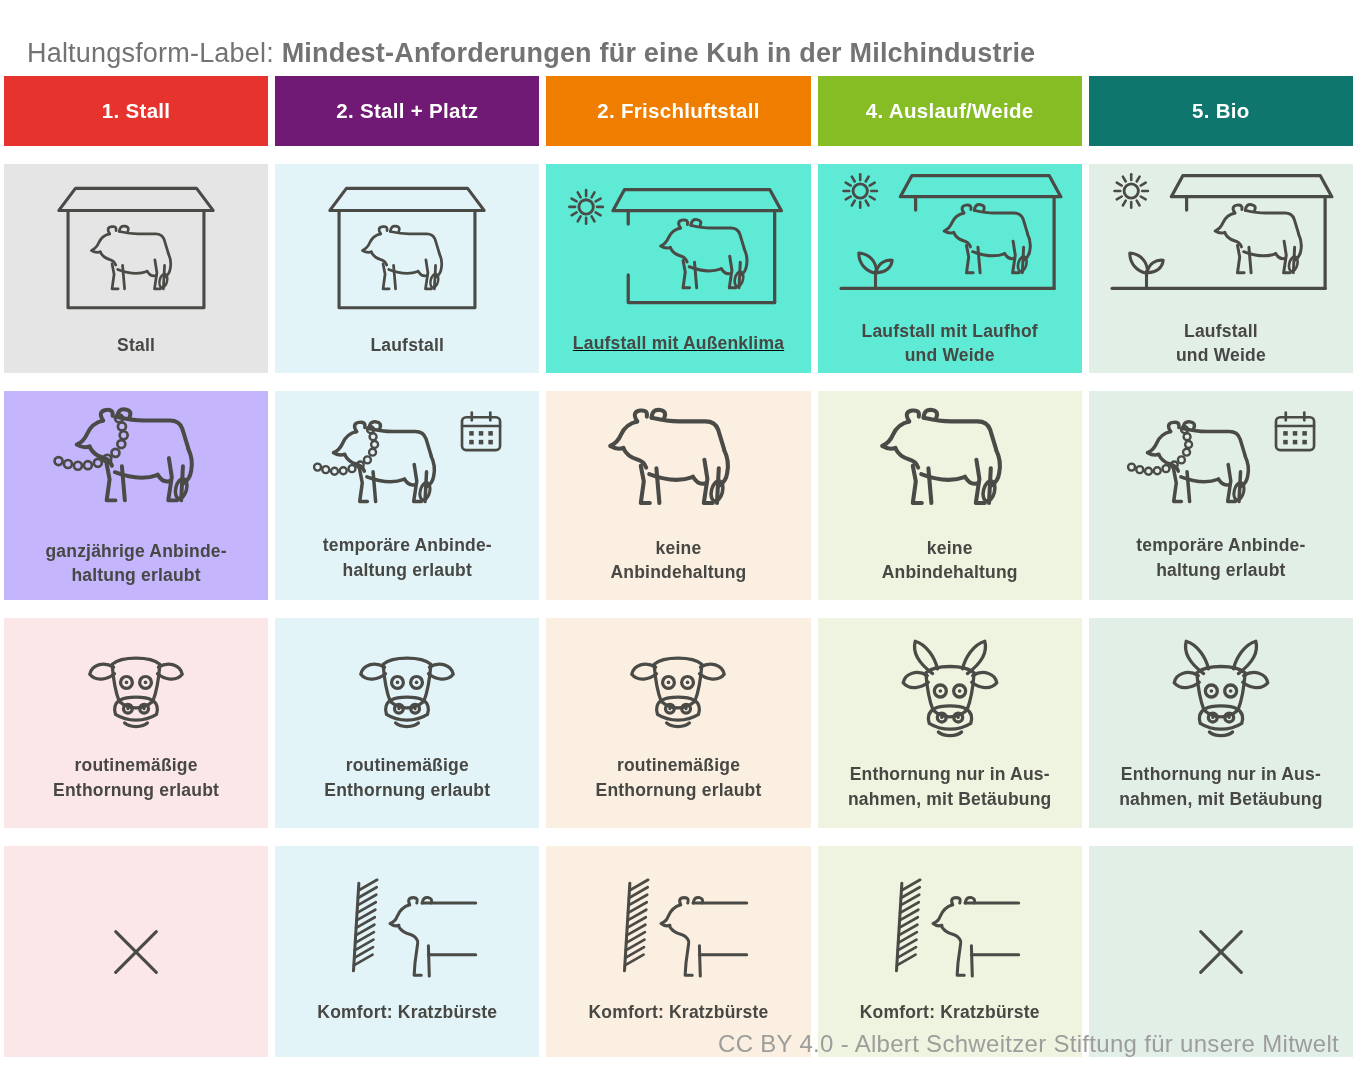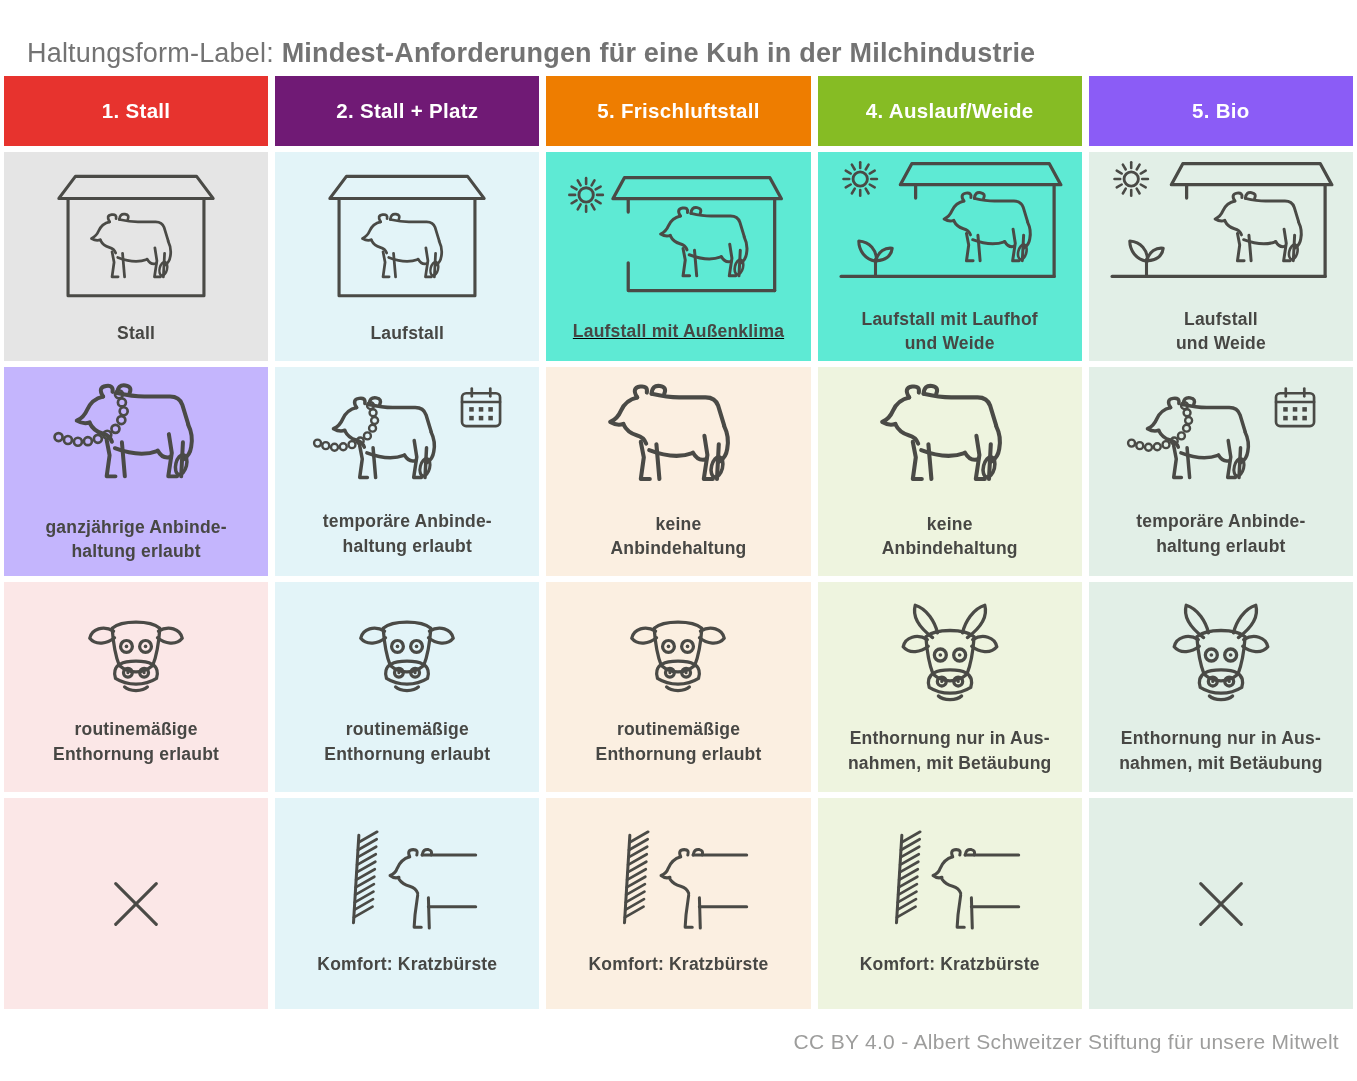--- a/index.html
+++ b/index.html
@@ -1,36 +1,36 @@
 <!DOCTYPE html>
 <html lang="de"><head>
 <meta charset="utf-8">
 <style>
   html,body{margin:0;padding:0;background:#ffffff;}
   body{width:1357px;height:1081px;font-family:"Liberation Sans",sans-serif;position:relative;overflow:hidden;}
   .page{position:absolute;inset:0;}
   .title{position:absolute;left:27px;top:20px;font-size:27px;color:#737373;font-weight:400;letter-spacing:.2px;white-space:nowrap;}
   .title strong{font-weight:700;}
   .grid{position:absolute;left:4px;top:76px;width:1349px;display:grid;grid-template-columns:repeat(5,1fr);column-gap:7px;}
-  .column{display:grid;grid-template-rows:70px 209px 209px 210px 211px;row-gap:6px;}
+  .column{display:grid;grid-template-rows:70px 209px 209px 210px 211px;row-gap:18px;}
   .col-header{display:flex;align-items:center;justify-content:center;color:#ffffff;font-weight:700;font-size:20.5px;letter-spacing:.3px;}
   .cell{display:flex;flex-direction:column;align-items:center;justify-content:center;gap:15px;padding:6px 8px;box-sizing:border-box;}
   .cell-label{font-weight:700;font-size:17.5px;line-height:1.38;color:#474744;text-align:center;white-space:pre-line;letter-spacing:.2px;}
   .icon{display:block;}
   .icon-barn-closed{width:202px;height:138px;}
   .icon-barn-open-sun{width:230px;height:134px;}
   .icon-barn-meadow{width:230px;height:134px;}
   .icon-cow-tied{width:176px;height:120px;}
   .icon-cow-tied-calendar{width:198px;height:109px;}
   .icon-cow-plain{width:156px;height:114px;}
   .icon-cow-head-hornless{width:124px;height:94px;}
   .icon-cow-head-horned{width:126px;height:112px;}
   .icon-brush-cow{width:152px;height:107px;}
   .icon-x-mark{width:58px;height:58px;}
-  .footer{position:absolute;right:18px;top:1030px;font-size:21px;color:#9d9d9c;letter-spacing:.3px;}
+  .footer{position:absolute;right:18px;top:1030px;font-size:24px;color:#9d9d9c;letter-spacing:.3px;}
   .defs-svg{position:absolute;width:0;height:0;overflow:hidden;}
 </style>
 </head>
 <body>
 
 <svg class="defs-svg" aria-hidden="true">
   <defs>
 
     <g id="g-cow-side" fill="none" stroke="#4a4a46" stroke-width="3.4" stroke-linecap="round" stroke-linejoin="round">
       <path d="M31 12 q-5 -8 2.5 -9 q6.5 -1 5.5 5"></path>
@@ -264,21 +264,21 @@
 Enthornung erlaubt</div>
         </div>
         <div class="cell row-4" style="background: rgb(227, 244, 248);">
           <svg class="icon icon-brush-cow">
             <use href="#sym-brush-cow" xlink:href="#sym-brush-cow"></use>
           </svg>
           <div class="cell-label">Komfort: Kratzbürste</div>
         </div>
       </div>
       <div class="column">
-        <div class="col-header" style="background: rgb(238, 125, 0);">5. Frischluftstall</div>
+        <div class="col-header" style="background: rgb(238, 125, 0);">2. Frischluftstall</div>
         <div class="cell row-1" style="background: #5eead4; text-decoration: underline;">
           <svg class="icon icon-barn-open-sun">
             <use href="#sym-barn-open-sun" xlink:href="#sym-barn-open-sun"></use>
           </svg>
           <div class="cell-label">Laufstall mit Außenklima</div>
         </div>
         <div class="cell row-2" style="background: rgb(251, 239, 225);">
           <svg class="icon icon-cow-plain">
             <use href="#sym-cow-plain" xlink:href="#sym-cow-plain"></use>
           </svg>
@@ -323,21 +323,21 @@
 nahmen, mit Betäubung</div>
         </div>
         <div class="cell row-4" style="background: rgb(238, 244, 223);">
           <svg class="icon icon-brush-cow">
             <use href="#sym-brush-cow" xlink:href="#sym-brush-cow"></use>
           </svg>
           <div class="cell-label">Komfort: Kratzbürste</div>
         </div>
       </div>
       <div class="column">
-        <div class="col-header" style="background: #8b5cf6;">5. Bio</div>
+        <div class="col-header" style="background: #0f766e;">5. Bio</div>
         <div class="cell row-1" style="background: rgb(226, 239, 231);">
           <svg class="icon icon-barn-meadow">
             <use href="#sym-barn-meadow" xlink:href="#sym-barn-meadow"></use>
           </svg>
           <div class="cell-label">Laufstall
 und Weide</div>
         </div>
         <div class="cell row-2" style="background: rgb(226, 239, 231);">
           <svg class="icon icon-cow-tied-calendar">
             <use href="#sym-cow-tied-calendar" xlink:href="#sym-cow-tied-calendar"></use>

